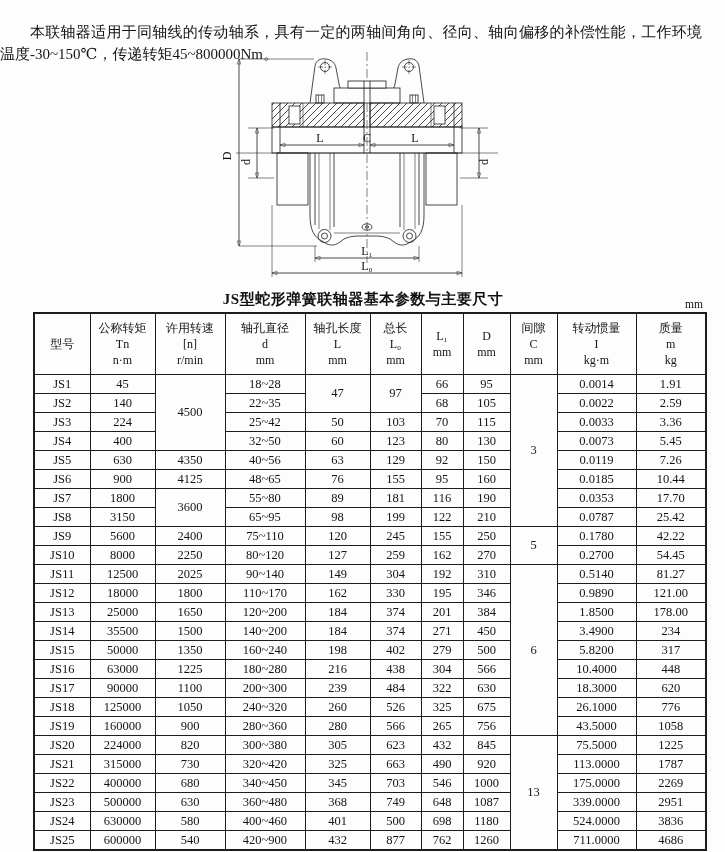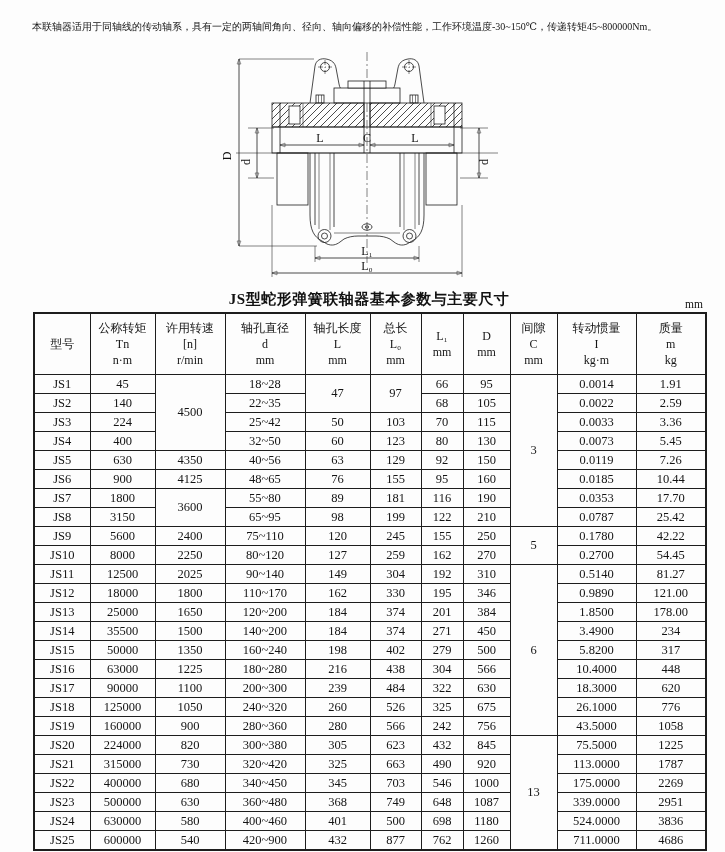--- a/index.html
+++ b/index.html
@@ -1,32 +1,32 @@
 <!DOCTYPE html>
 <html><head>
 <meta charset="utf-8">
 <style>
   html,body{margin:0;padding:0;}
   body{width:725px;height:852px;background:#fbfbfb;color:#111;
        font-family:"Liberation Serif","DejaVu Serif",serif;}
   .page{position:relative;width:725px;height:852px;background:#fdfdfd;overflow:hidden;}
 
-  .intro{position:absolute;top:6px;left:12px;width:702px;font-size:10px;
+  .intro{position:absolute;top:6px;left:0;width:702px;font-size:15px;
          line-height:22px;text-indent:2em;text-align:justify;color:#141414;}
 
   .diagram{position:absolute;left:222px;top:50px;}
   .diagram line,.diagram path,.diagram rect,.diagram circle,.diagram ellipse,.diagram polyline{
       stroke:#1d1d1d;stroke-width:0.8;fill:none;}
   .diagram .thin{stroke-width:0.55;}
   .diagram .white{fill:#fdfdfd;}
   .diagram .hatched{fill:url(#hatch);}
   .diagram text{fill:#111;font-family:"Liberation Serif","DejaVu Serif",serif;
       font-size:12px;stroke:none;text-anchor:middle;}
 
-  .table-title{position:absolute;top:290px;left:33px;width:672px;text-align:center;
+  .table-title{position:absolute;top:290px;left:27px;width:672px;text-align:center;
       font-size:15px;font-weight:bold;letter-spacing:0.5px;}
   .unit-label{position:absolute;top:298px;right:22px;font-size:11.5px;}
 
   table.params{position:absolute;top:312px;left:33px;width:672px;
       border-collapse:collapse;table-layout:fixed;border:2px solid #1d1d1d;}
   table.params th,table.params td{border:1px solid #1d1d1d;text-align:center;
       vertical-align:middle;padding:0;font-weight:normal;color:#141414;}
   table.params thead th{height:60px;font-size:12px;line-height:1.35;}
   table.params td{height:18px;font-size:12.5px;}
 </style>
@@ -421,21 +421,21 @@
           <td>26.1000</td>
           <td>776</td>
         </tr>
         <tr>
           <td>JS19</td>
           <td>160000</td>
           <td>900</td>
           <td>280~360</td>
           <td>280</td>
           <td>566</td>
-          <td>242</td>
+          <td>265</td>
           <td>756</td>
           <td>43.5000</td>
           <td>1058</td>
         </tr>
         <tr>
           <td>JS20</td>
           <td>224000</td>
           <td>820</td>
           <td>300~380</td>
           <td>305</td>

